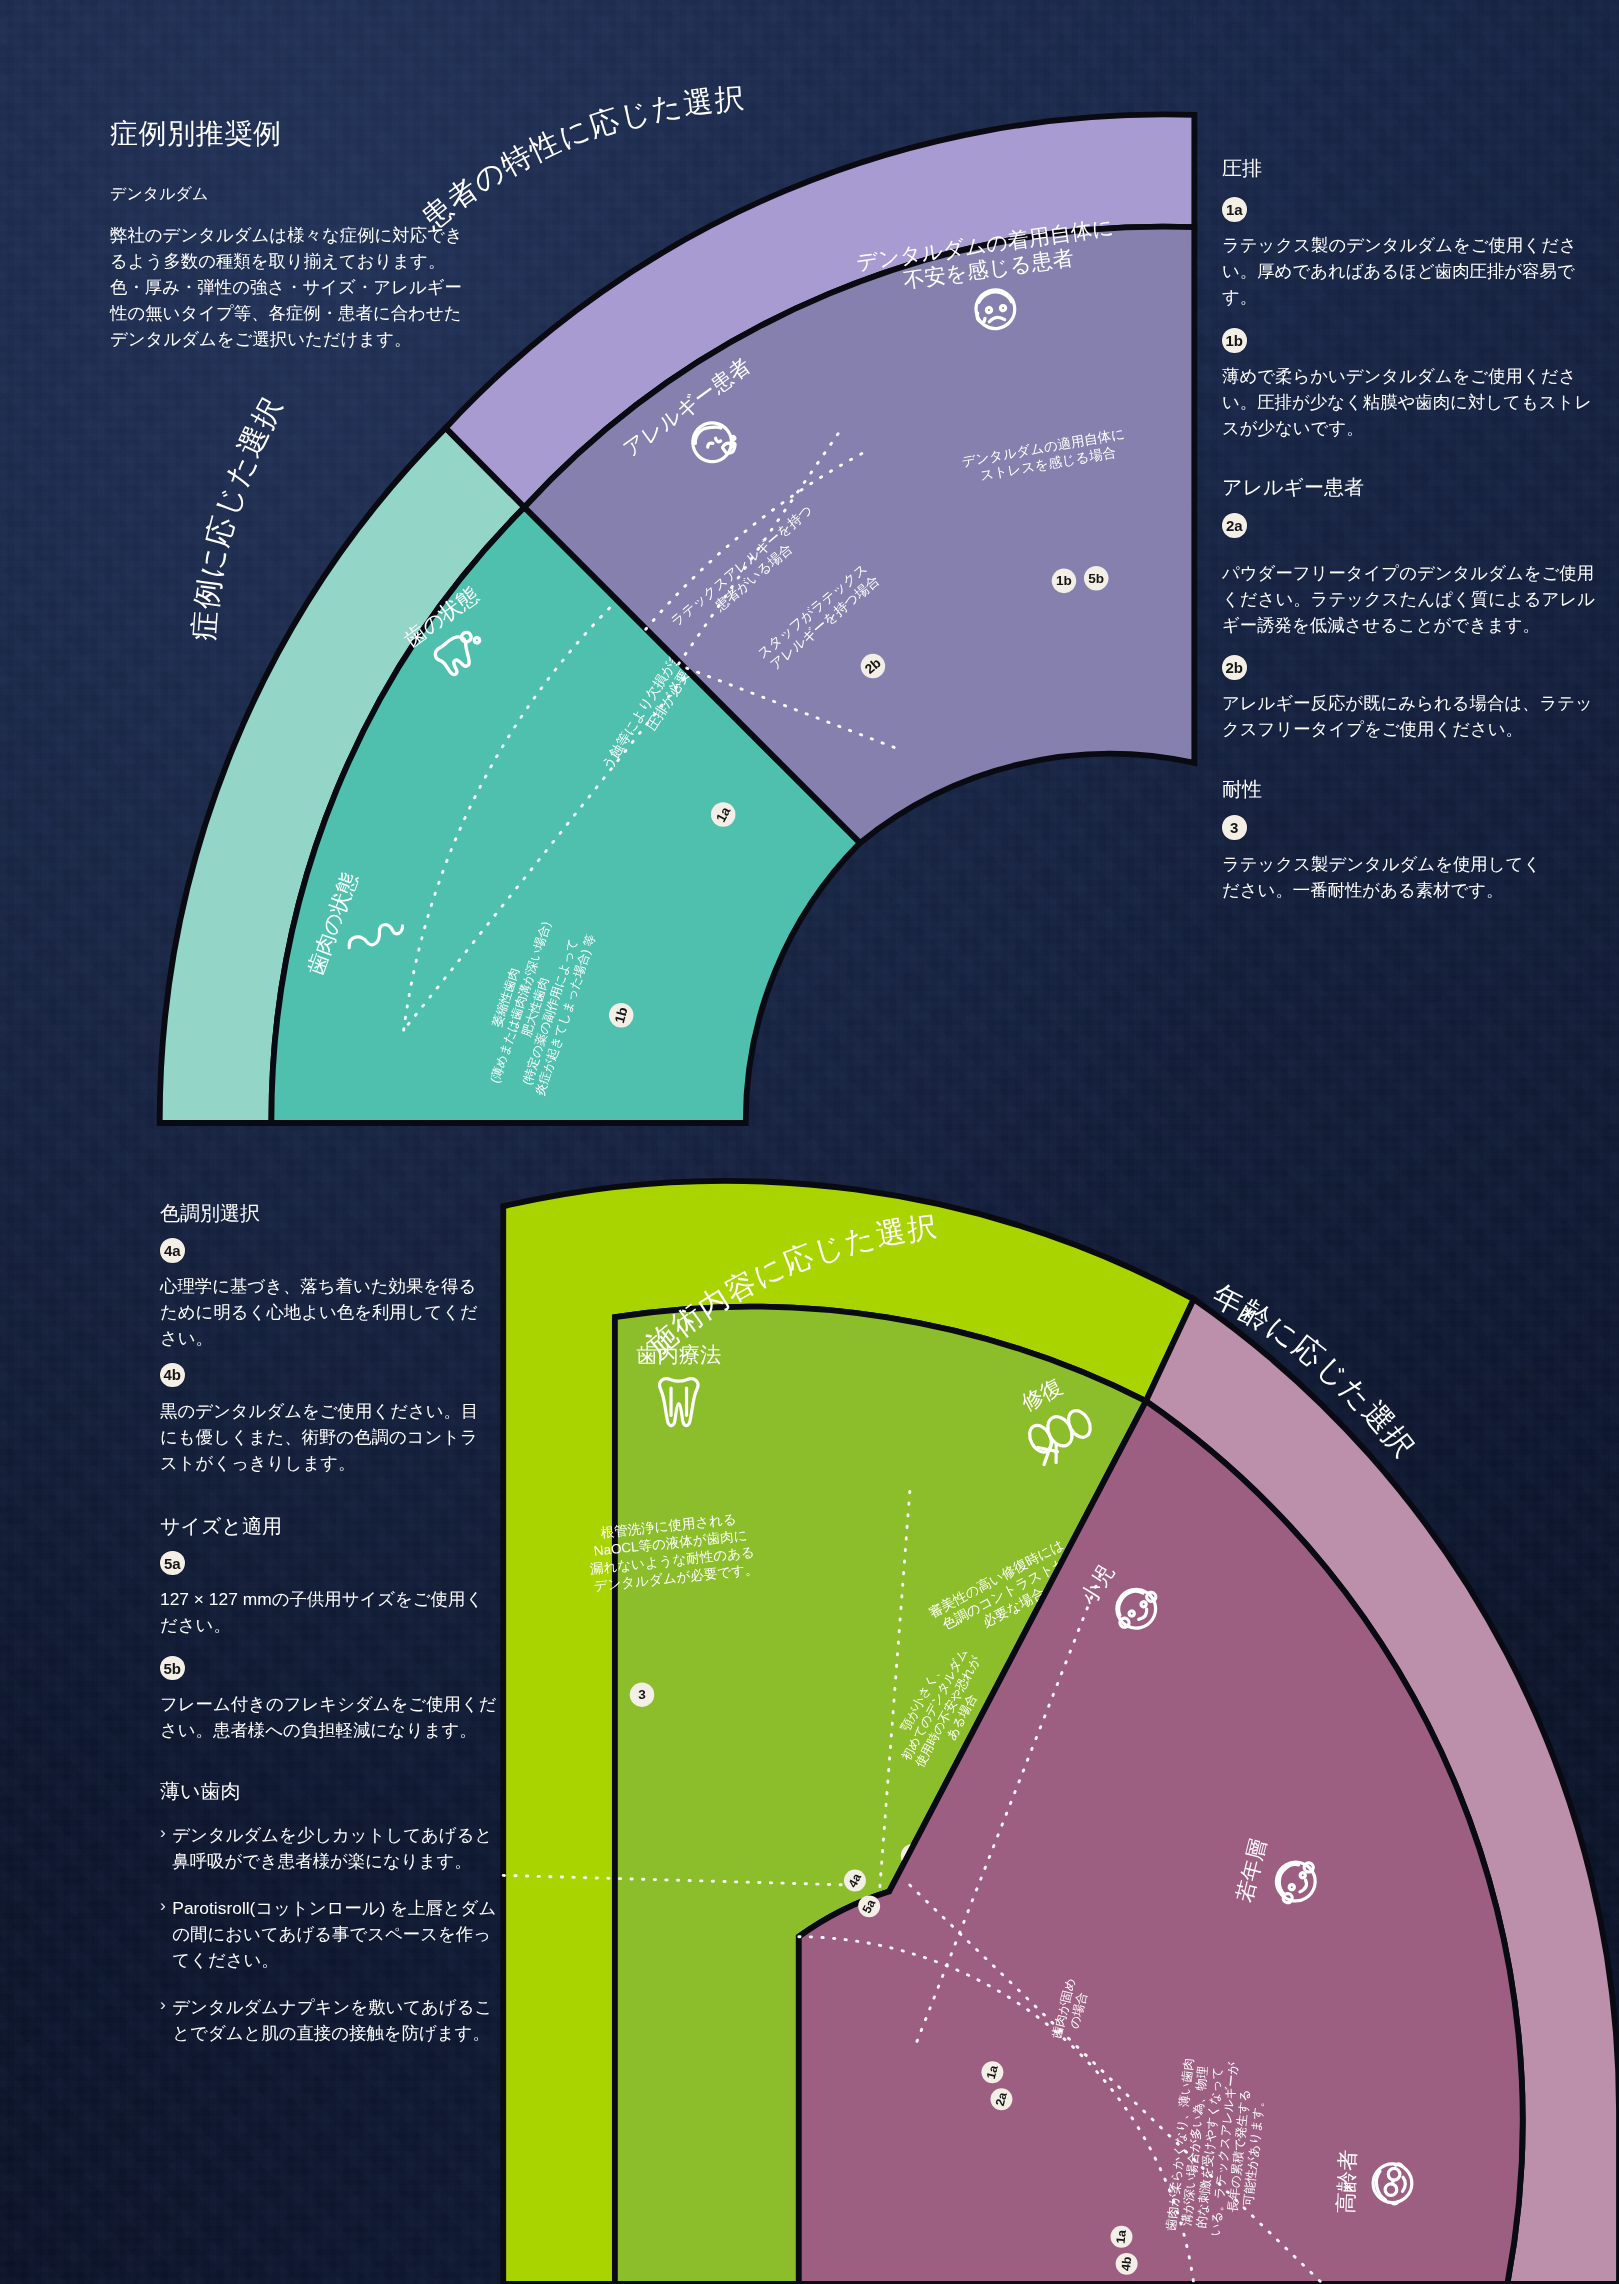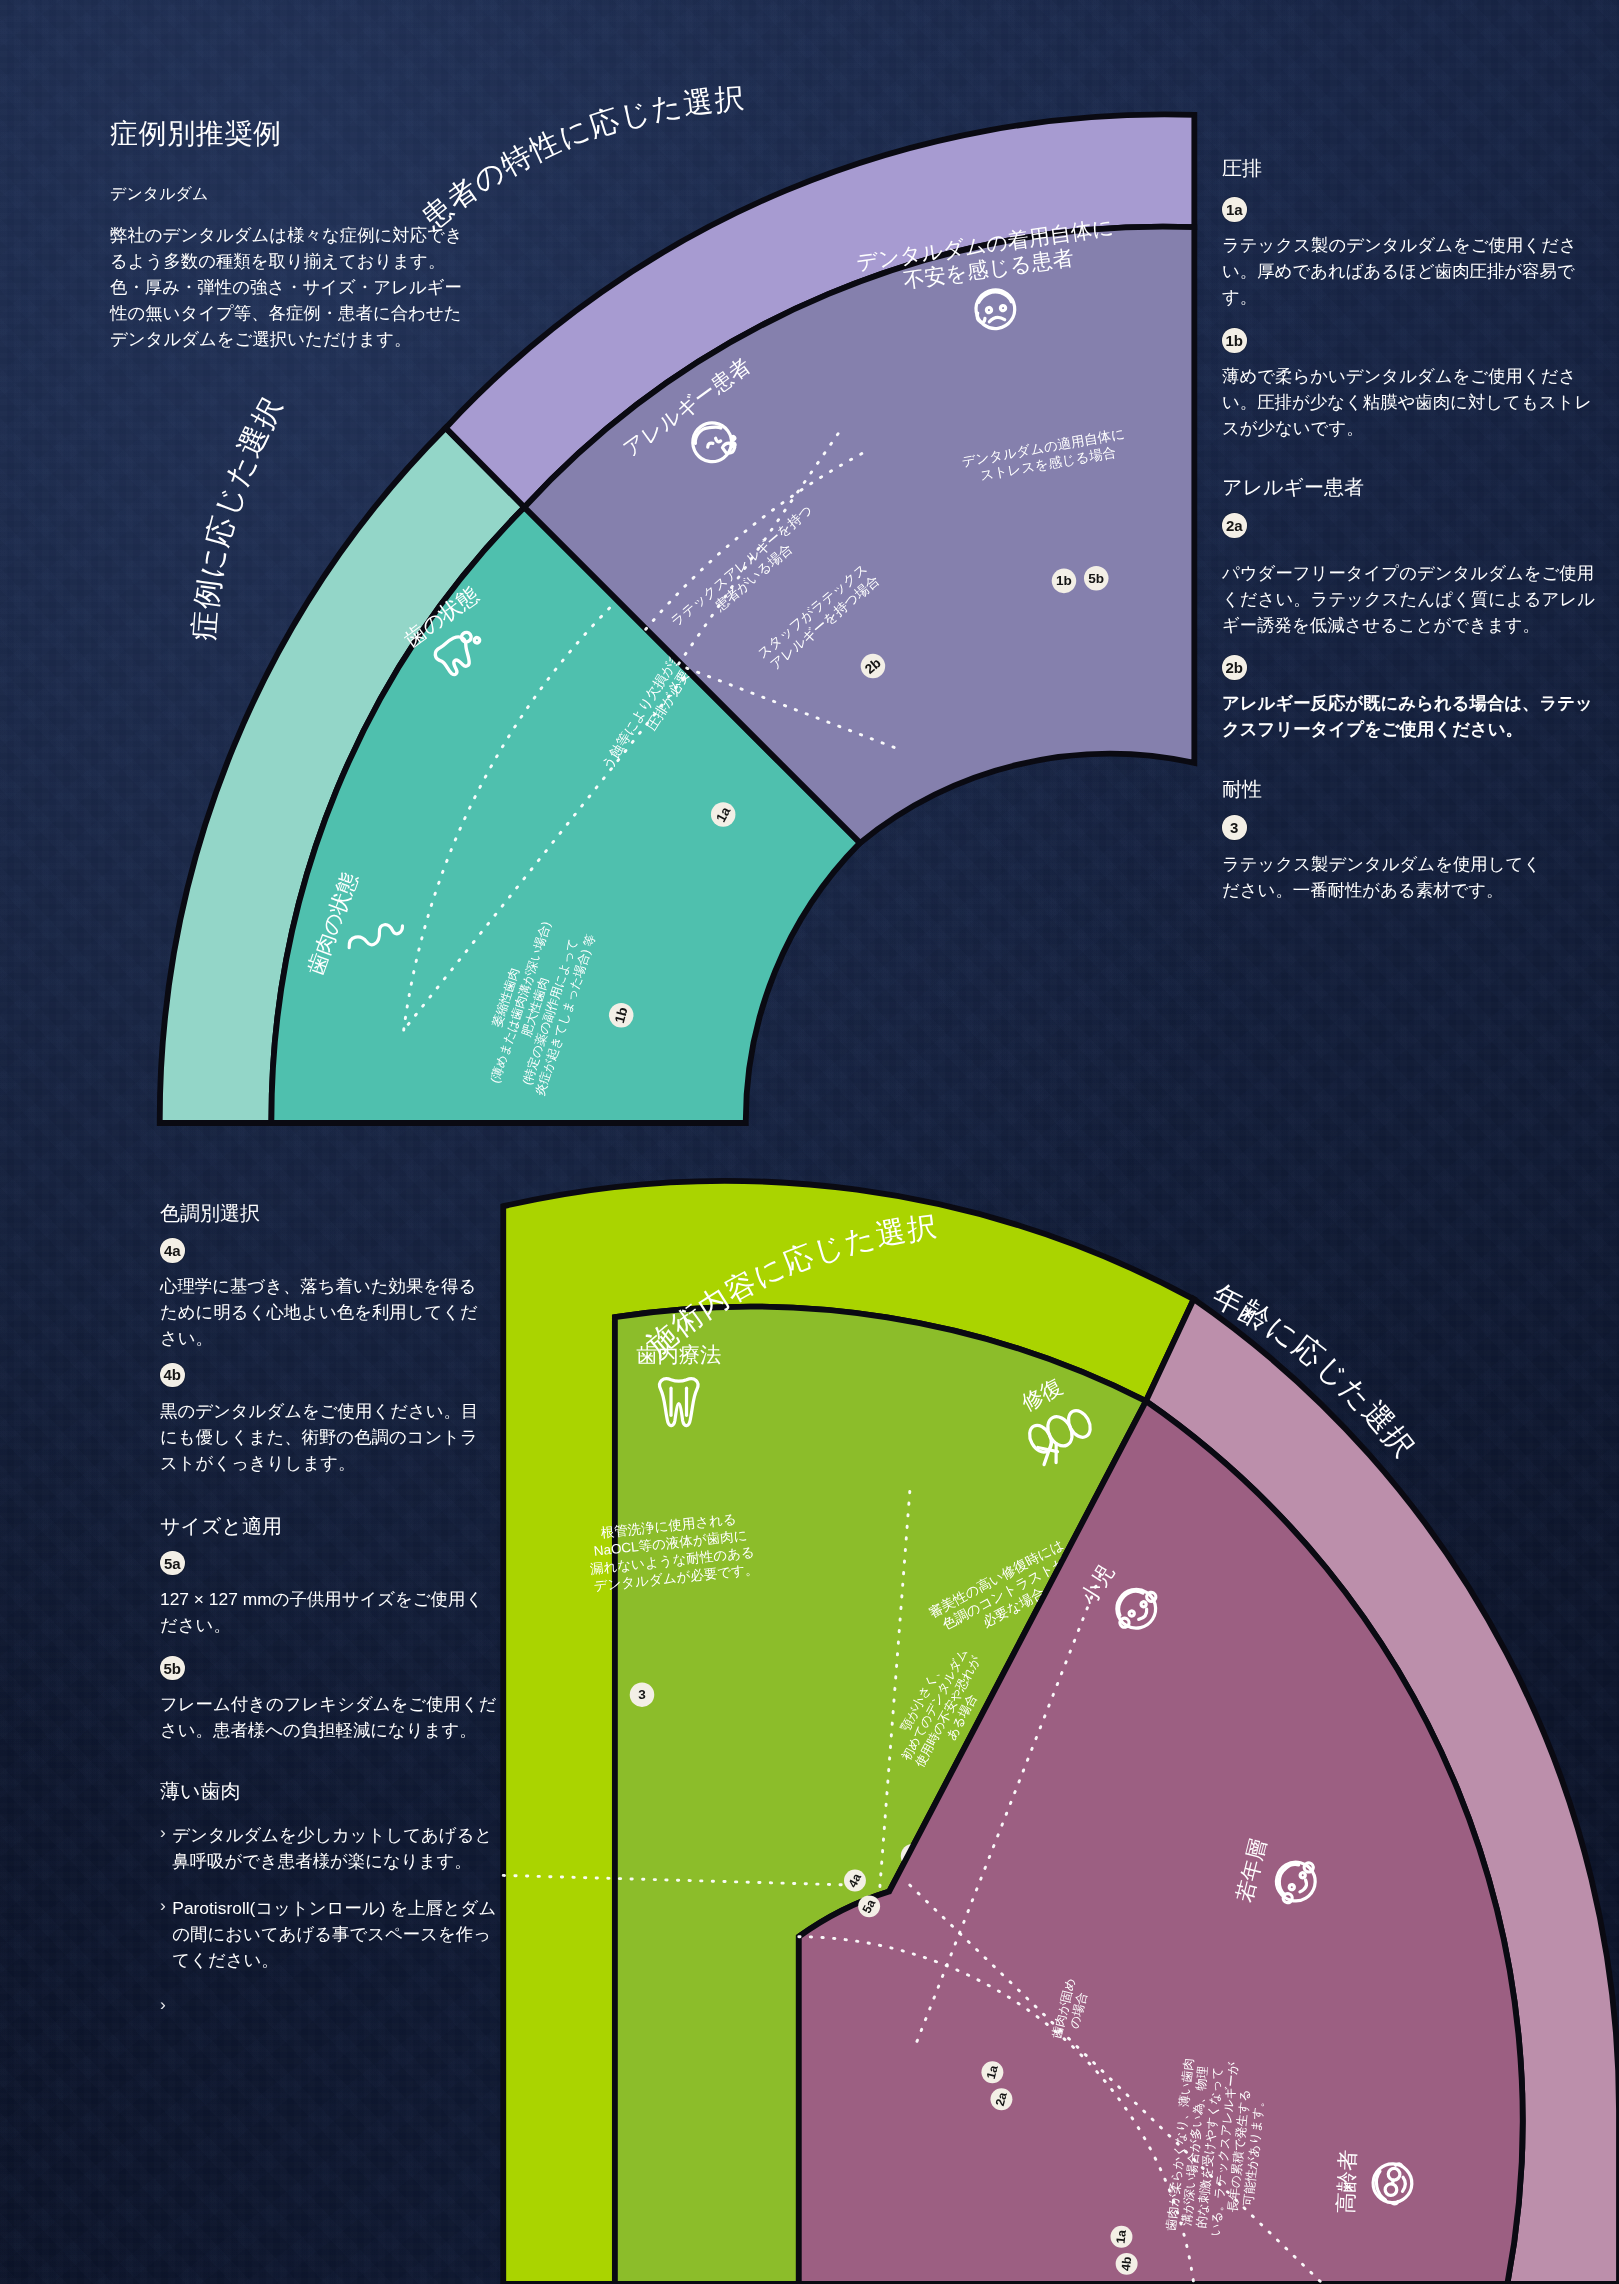--- a/index.html
+++ b/index.html
@@ -77,21 +77,21 @@
   </div>
 
   <div style="margin-top:35px;">
     <h2 class="sec">アレルギー患者</h2>
     <div style="margin-top:14px;">
       <span class="badge">2a</span>
       <div class="body" style="margin-top:22px;width:374px;">パウダーフリータイプのデンタルダムをご使用ください。ラテックスたんぱく質によるアレルギー誘発を低減させることができます。</div>
     </div>
     <div style="margin-top:17px;">
       <span class="badge">2b</span>
-      <div class="body" style="margin-top:10.3px;width:381px;font-weight:bold;">アレルギー反応が既にみられる場合は、ラテックスフリータイプをご使用ください。</div>
+      <div class="body" style="margin-top:10.3px;width:381px;">アレルギー反応が既にみられる場合は、ラテックスフリータイプをご使用ください。</div>
     </div>
   </div>
 
   <div style="margin-top:36px;">
     <h2 class="sec">耐性</h2>
     <div style="margin-top:14px;">
       <span class="badge">3</span>
       <div class="body" style="margin-top:11.6px;width:336px;">ラテックス製デンタルダムを使用してください。一番耐性がある素材です。</div>
     </div>
   </div>
@@ -128,20 +128,21 @@
     <div style="margin-top:19.4px;display:flex;gap:6.5px;">
       <span style="font-size:17.4px;opacity:.9;">›</span>
       <div class="bullet" style="width:323px;">デンタルダムを少しカットしてあげると鼻呼吸ができ患者様が楽になります。</div>
     </div>
     <div style="margin-top:20.7px;display:flex;gap:6.5px;">
       <span style="font-size:17.4px;opacity:.9;">›</span>
       <div class="bullet" style="width:329px;">Parotisroll(コットンロール) を上唇とダムの間においてあげる事でスペースを作ってください。</div>
     </div>
     <div style="margin-top:20.7px;display:flex;gap:6.5px;">
       <span style="font-size:17.4px;opacity:.9;">›</span>
+      <div class="bullet" style="width:323px;">デンタルダムナプキンを敷いてあげることでダムと肌の直接の接触を防げます。</div>
     </div>
   </div>
 </div>
 
 <svg class="wheel" style="left:0px;top:0px;" width="1620" height="1194" viewBox="0 0 2509 1850">
   <defs>
 
     <path id="tArcTeal" d="M 330,1015 A 790,790 0 0 1 515,520" fill="none"></path>
     <path id="tArcPurple" d="M 560,470 A 790,790 0 0 1 1570,270" fill="none"></path>
   </defs>

